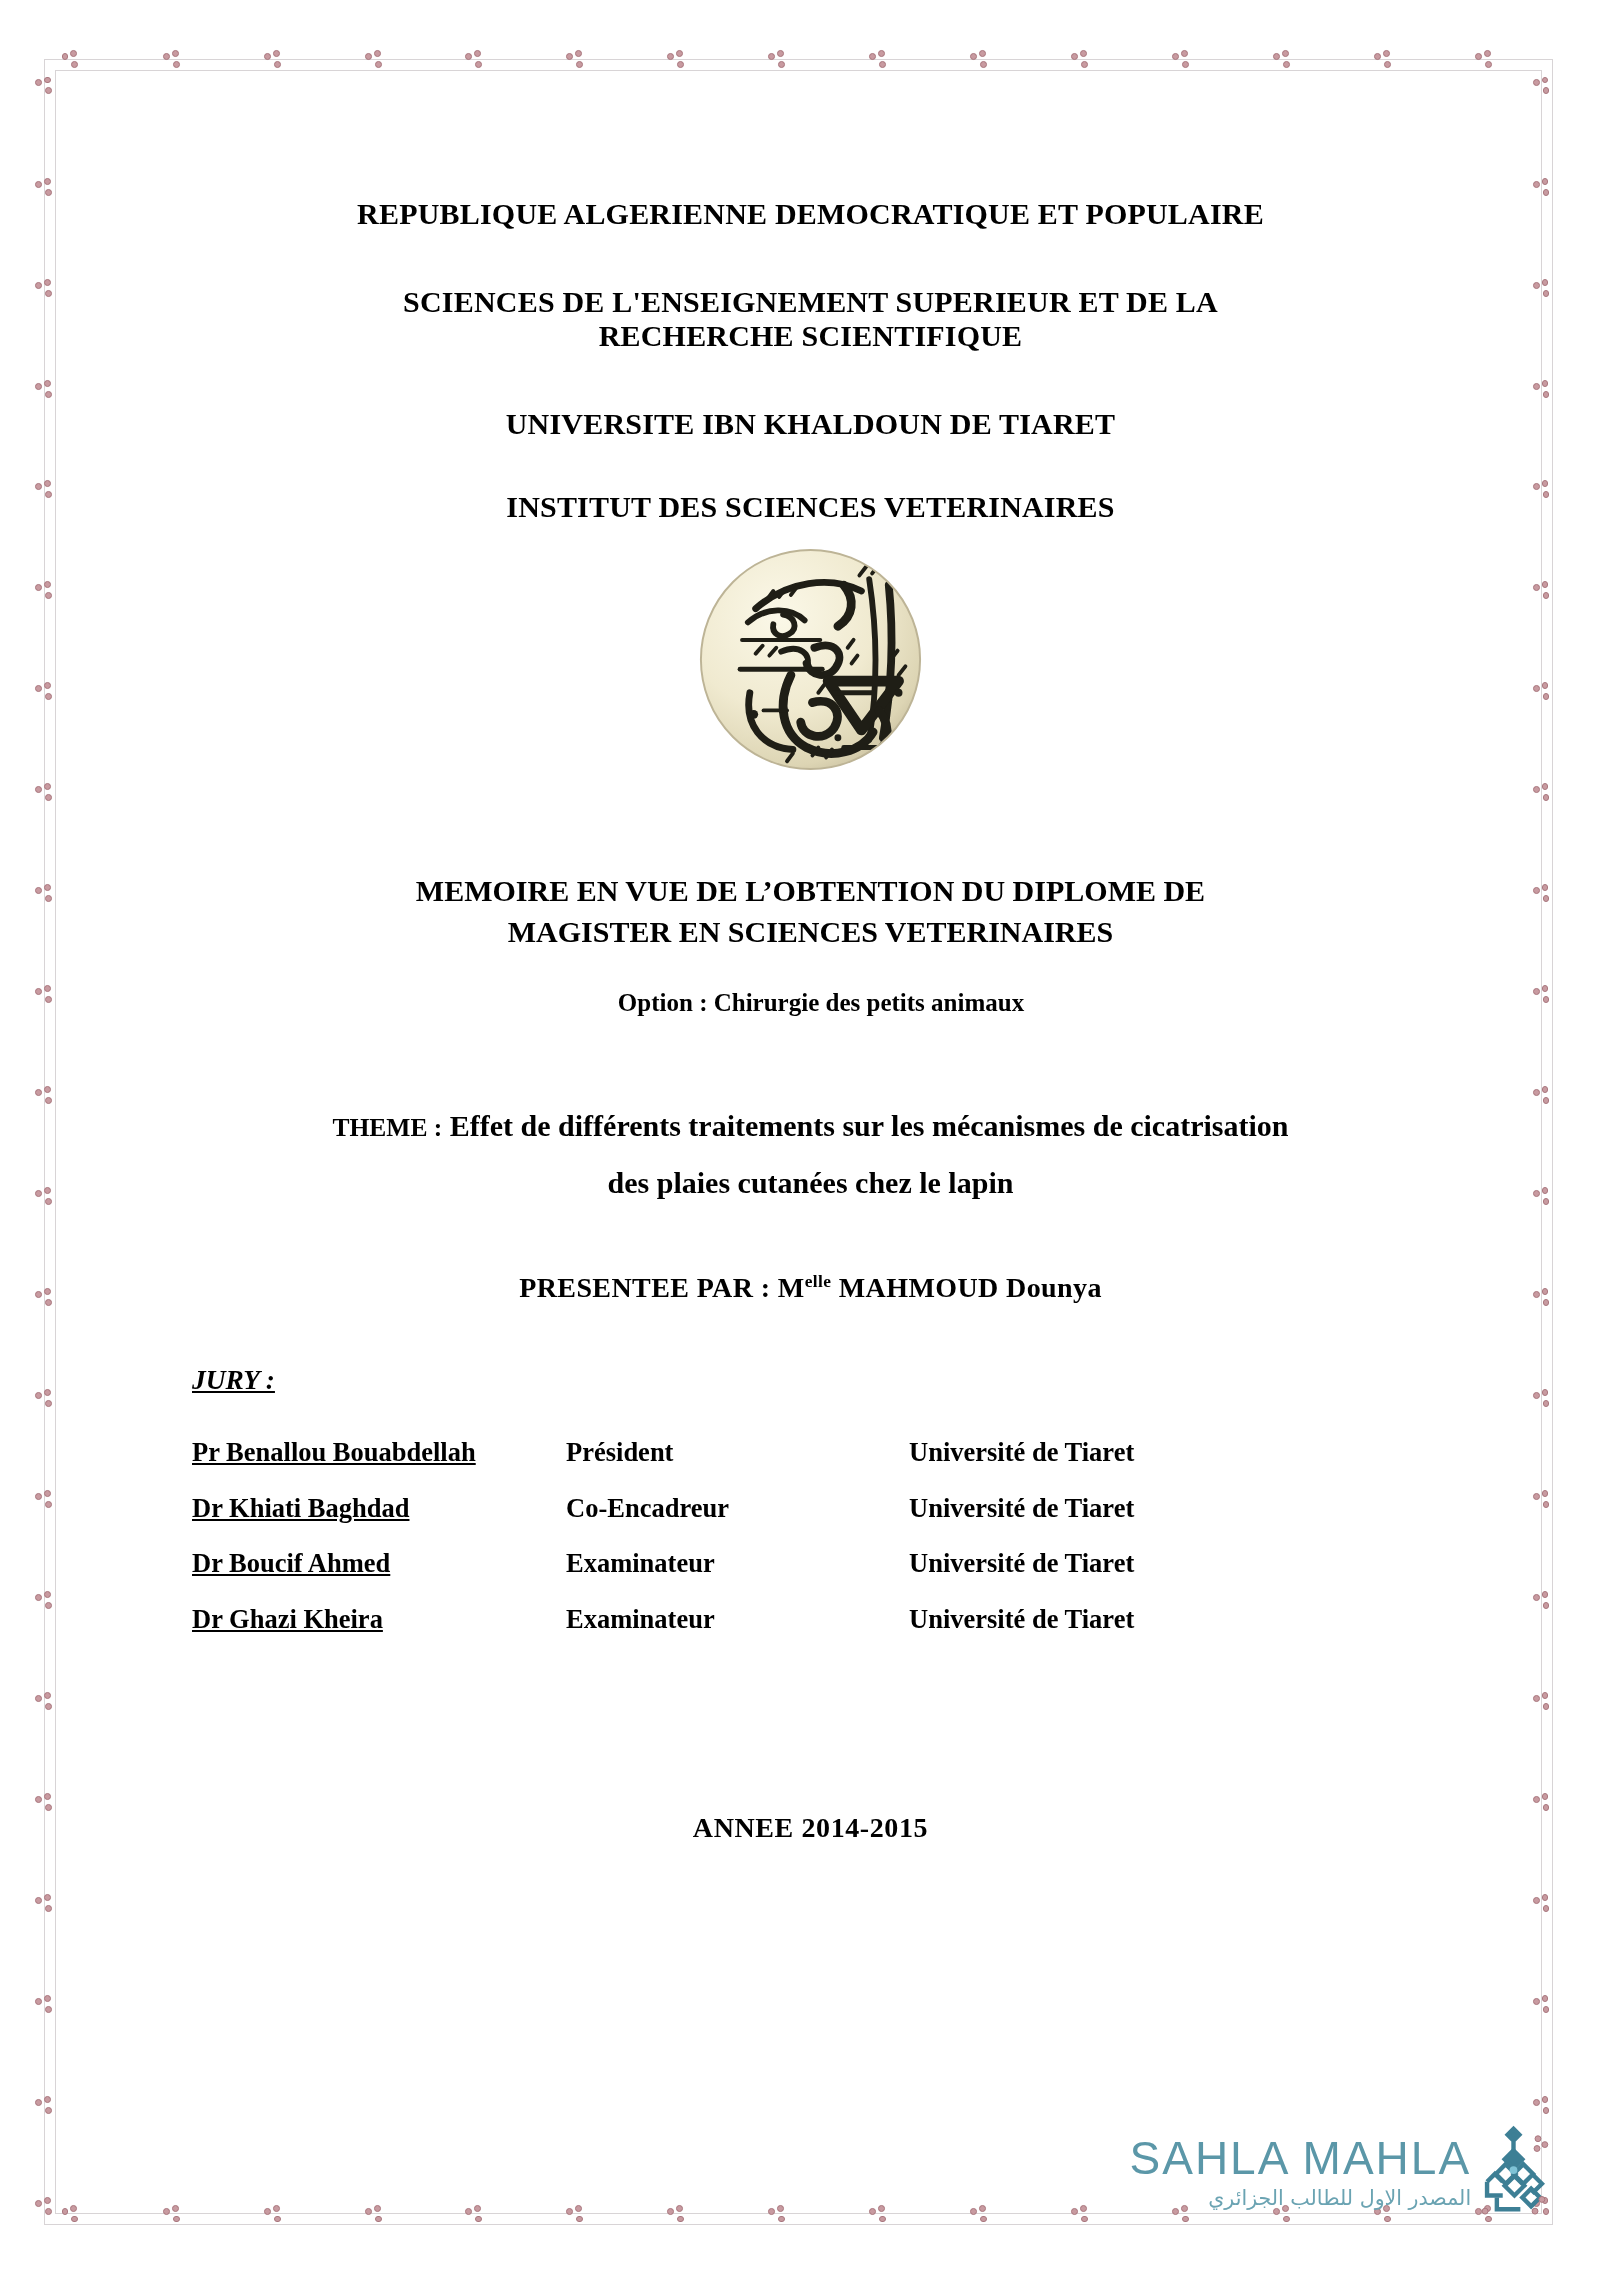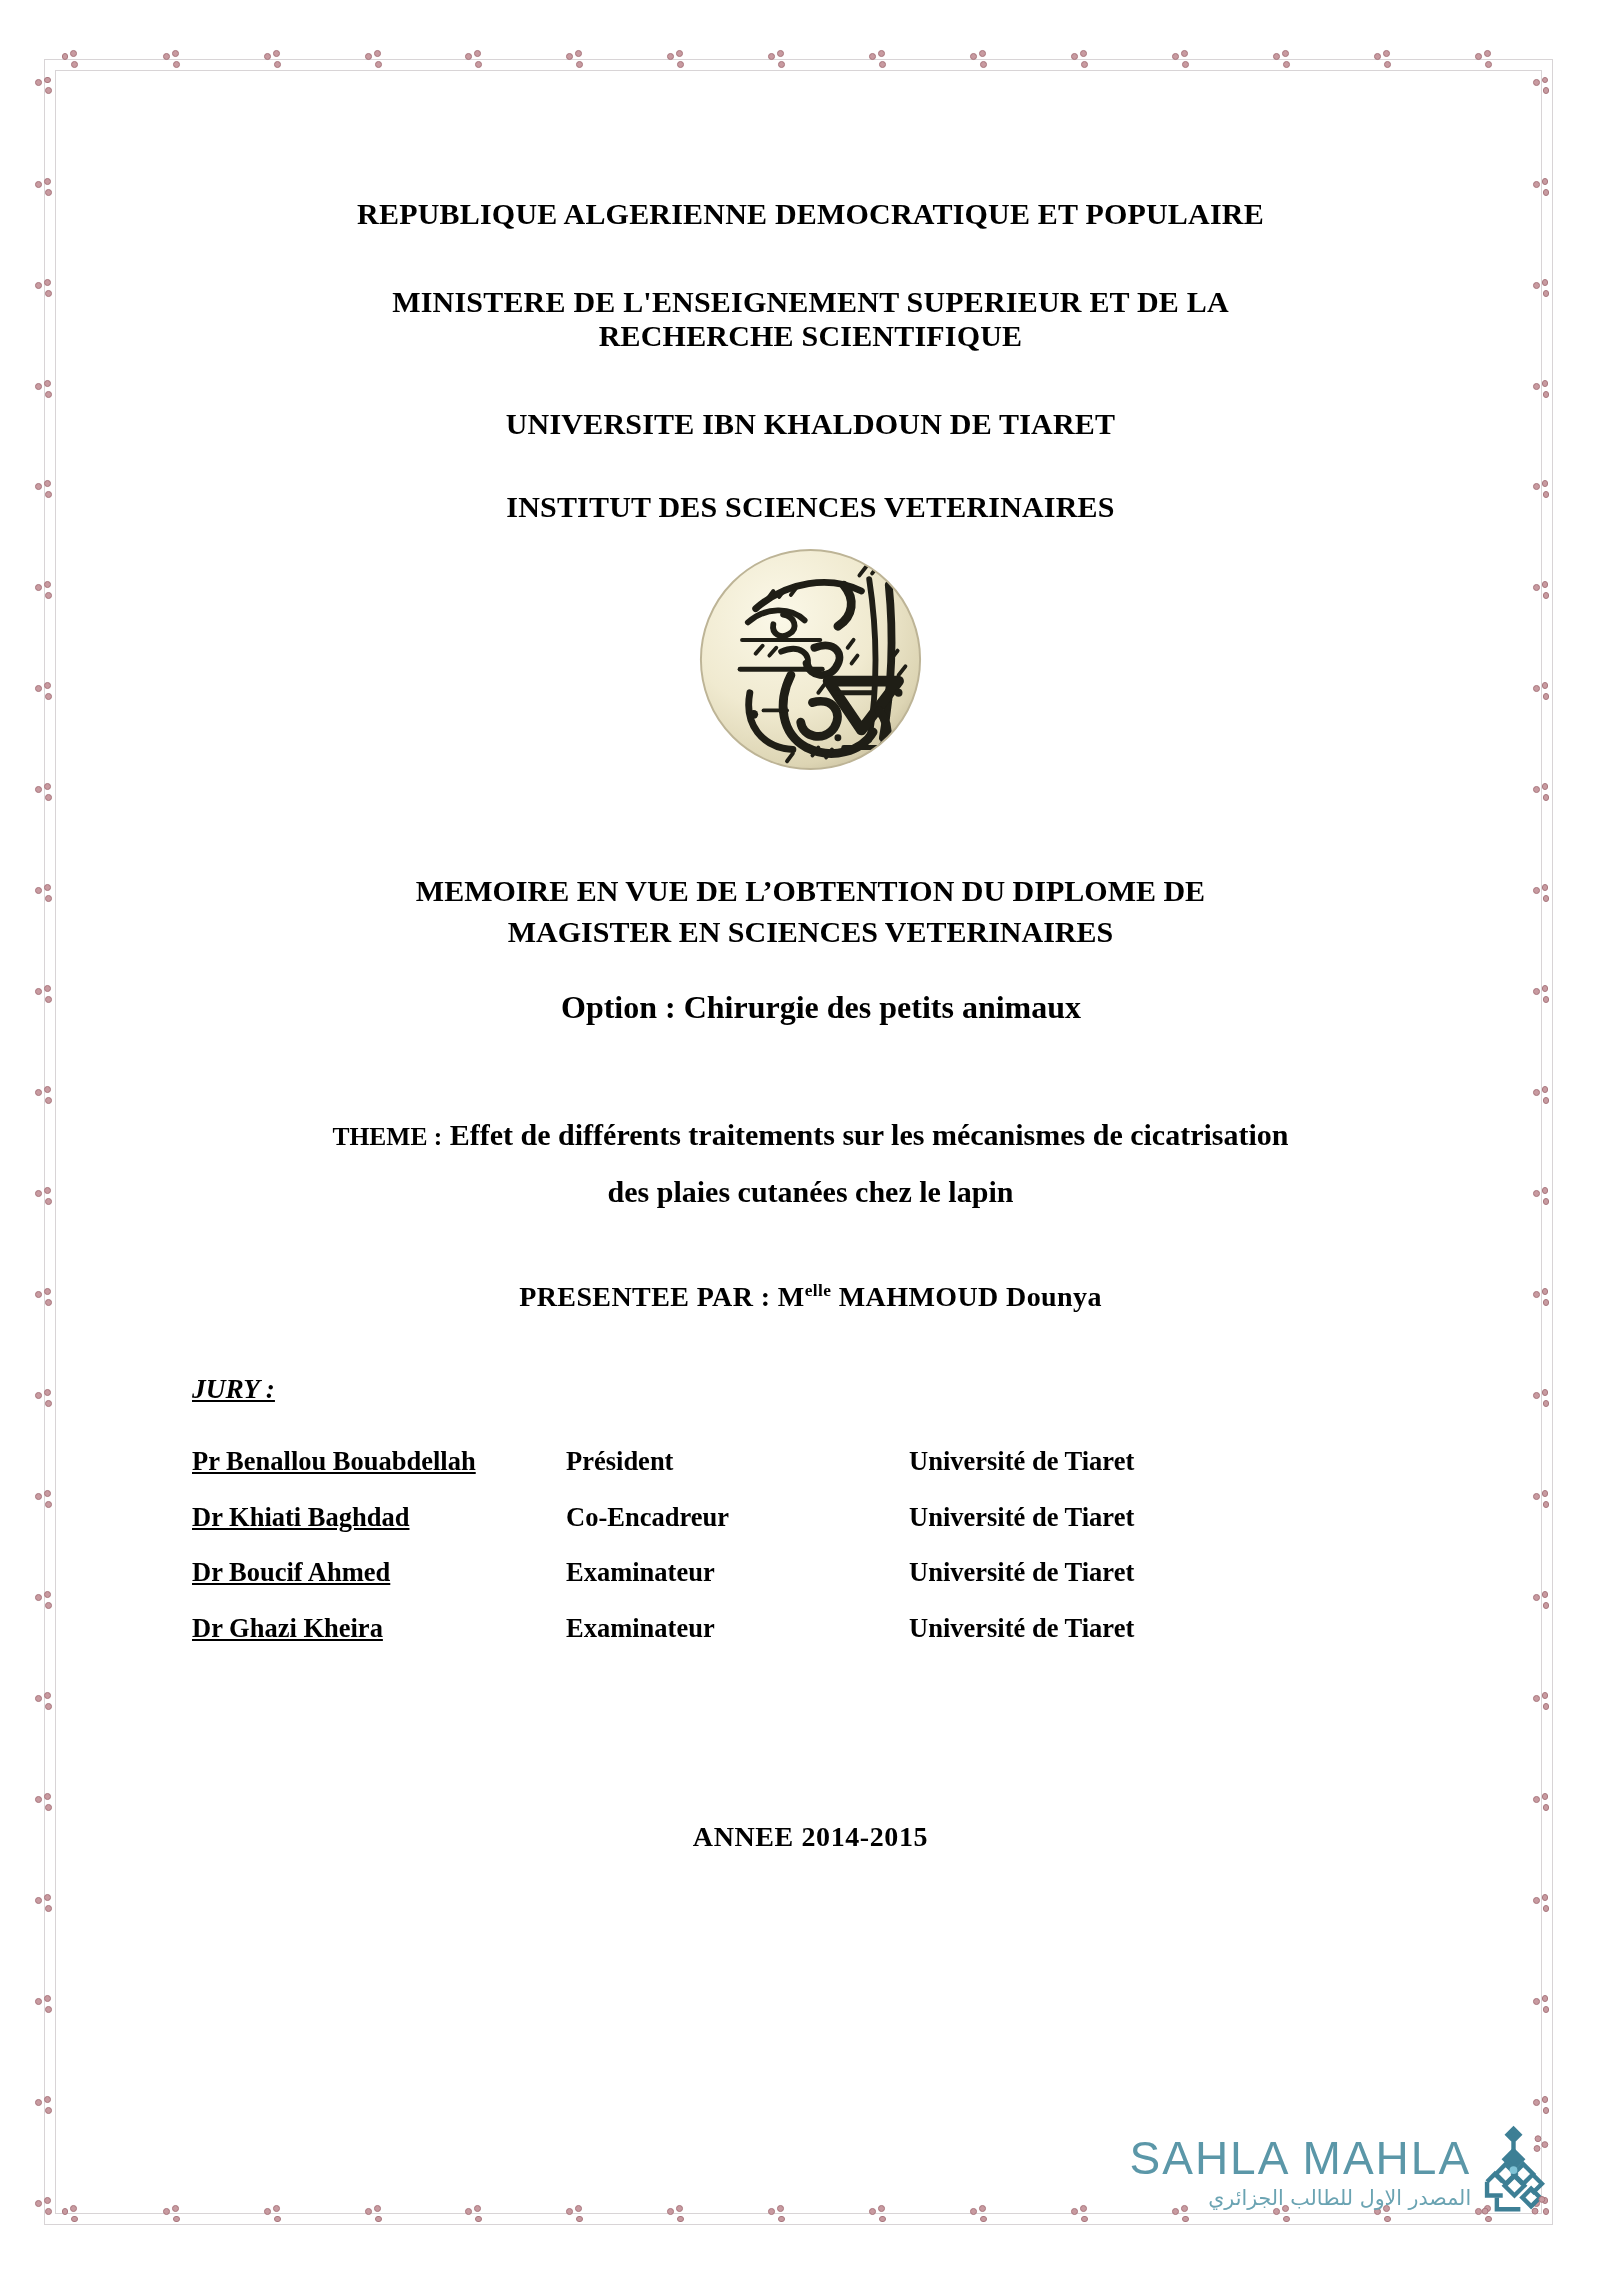--- a/index.html
+++ b/index.html
@@ -87,21 +87,21 @@
   
   .memoire {
     margin-top: 98px;
     font-weight: bold;
     font-size: 30px;
     line-height: 1.35;
   }
   .option-line {
     margin-top: 37px;
     font-weight: bold;
-    font-size: 32px;
+    font-size: 25px;
     font-family: "Liberation Serif", "DejaVu Serif", serif;
     padding-left: 21px;
   }
   .theme-block {
     margin-top: 80px;
     font-weight: bold;
     font-size: 30px;
     line-height: 1.9;
     padding: 0 118px;
   }
@@ -557,21 +557,21 @@
         <i></i>
       </span>
     </div>
 </div>
 
 <div class="content">
 
   <div class="line-head h-rep">REPUBLIQUE ALGERIENNE DEMOCRATIQUE ET POPULAIRE</div>
 
   <div class="line-head h-min">
-    <span class="l1">MINISTERE DE L'ENSEIGNEMENT SUPERIEUR ET DE LA</span>
+    <span class="l1">SCIENCES DE L'ENSEIGNEMENT SUPERIEUR ET DE LA</span>
     <span class="l2">RECHERCHE SCIENTIFIQUE</span>
   </div>
 
   <div class="line-head h-uni">UNIVERSITE IBN KHALDOUN DE TIARET</div>
   <div class="line-head h-inst">INSTITUT DES SCIENCES VETERINAIRES</div>
 
   <div class="logo-wrap">
     <svg class="logo-sphere" viewBox="0 0 232 232">
       <defs>
         <radialGradient id="sphereGrad" cx="36%" cy="30%" r="78%">

